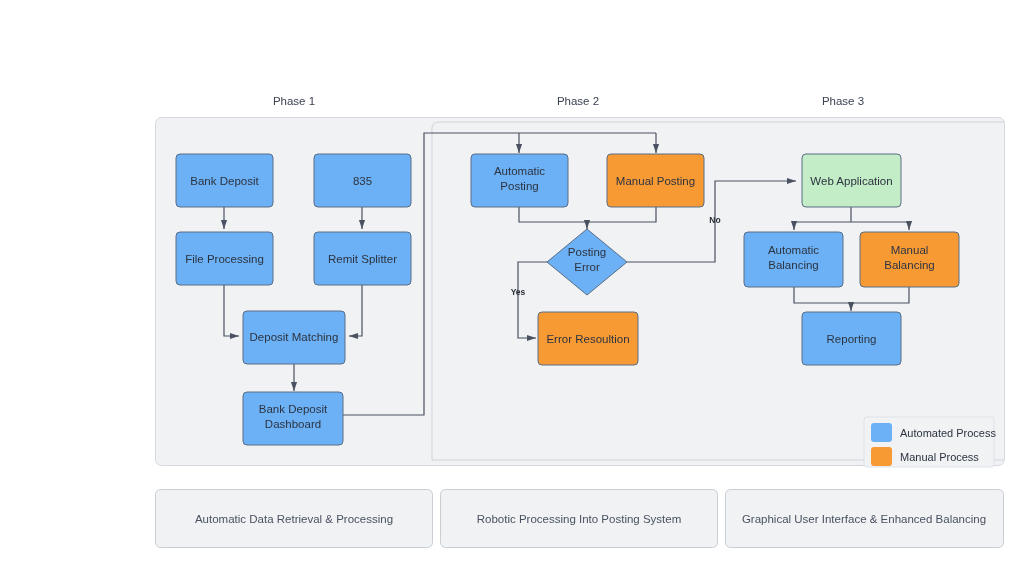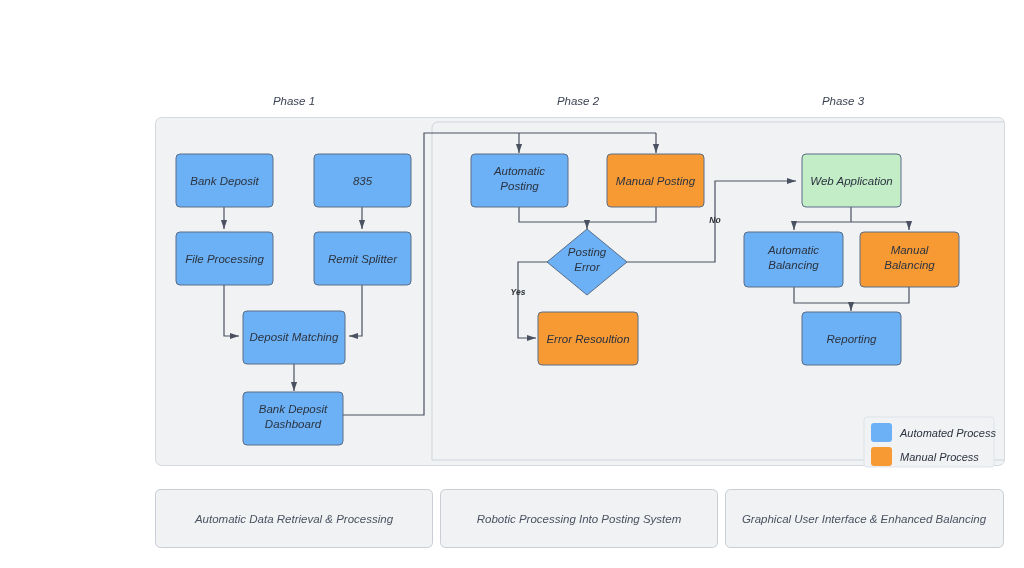--- a/index.html
+++ b/index.html
@@ -3,21 +3,21 @@
 <meta charset="utf-8">
 <title>Phase Flowchart</title>
 <style>
   html,body{margin:0;padding:0;}
   body{
     width:1024px;height:568px;
     background:#ffffff;
     font-family:"Liberation Sans","DejaVu Sans",sans-serif;
     overflow:hidden;
   }
-  #stage{position:relative;width:832px;height:568px;font-style:italic;}
+  #stage{position:relative;width:832px;height:568px;}
   svg{position:absolute;top:0;left:0;width:1024px;height:568px;}
 
   .phase-label{
     font-size:11.5px;
     fill:#3b4252;
   }
   .node-text{
     font-size:11.5px;
     fill:#2c3340;
   }

